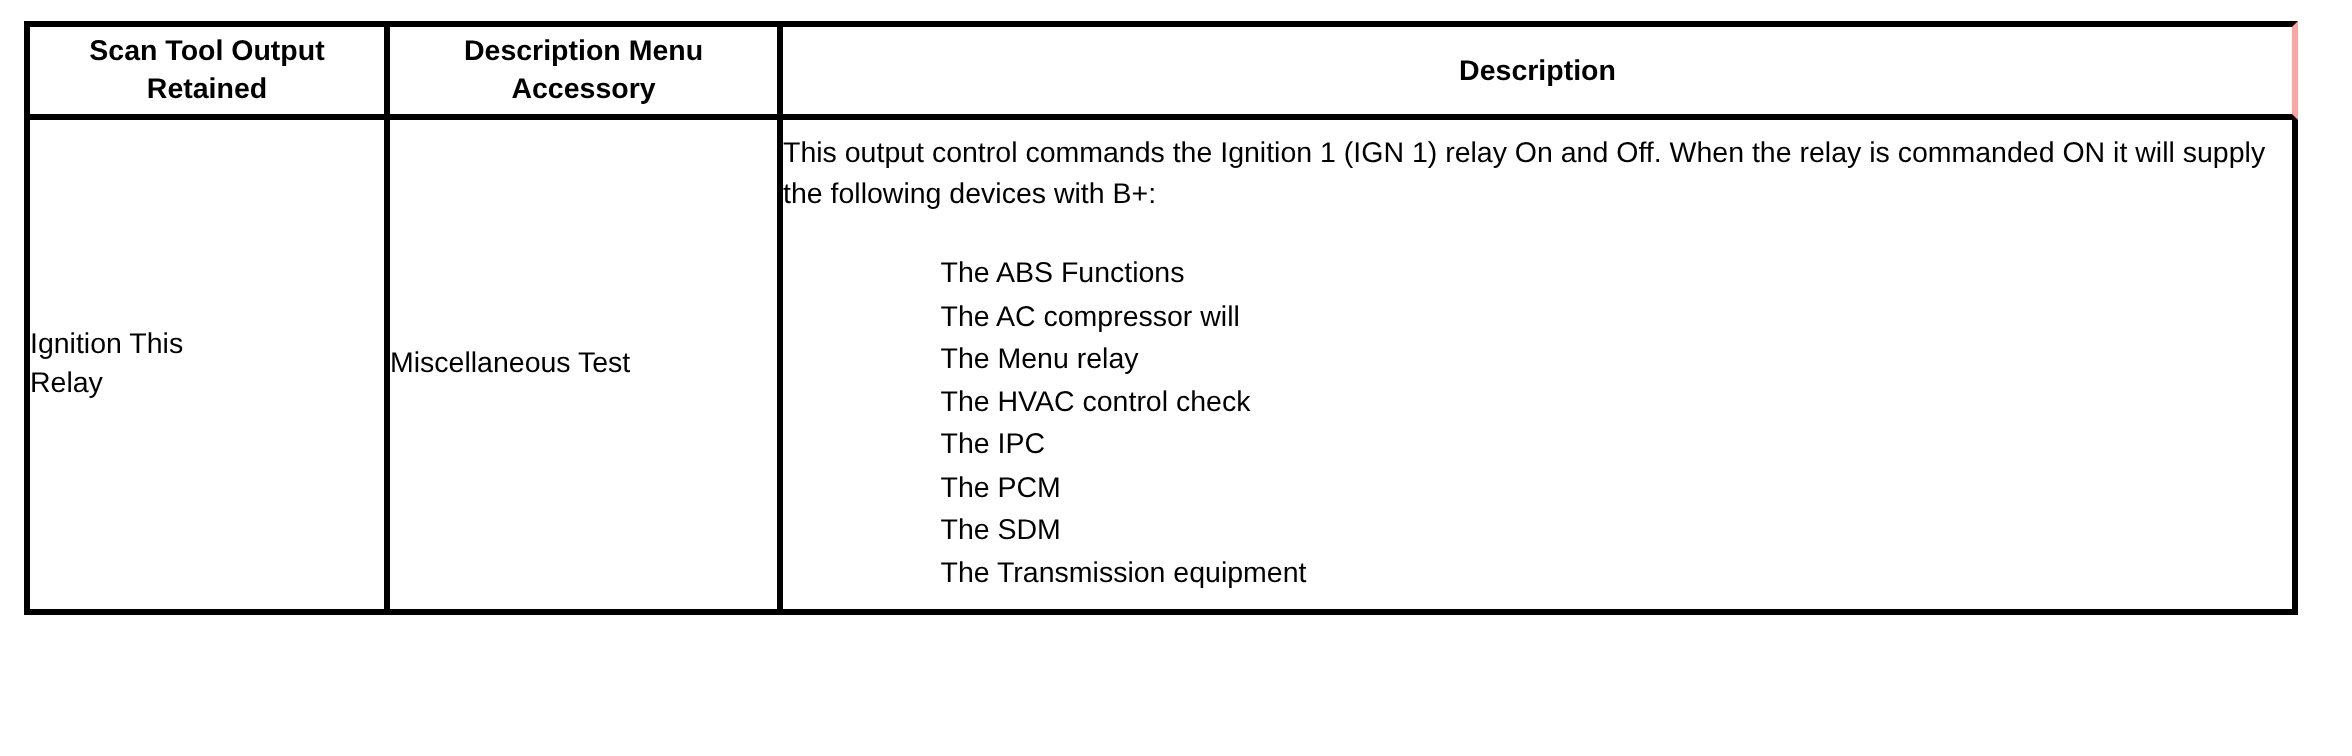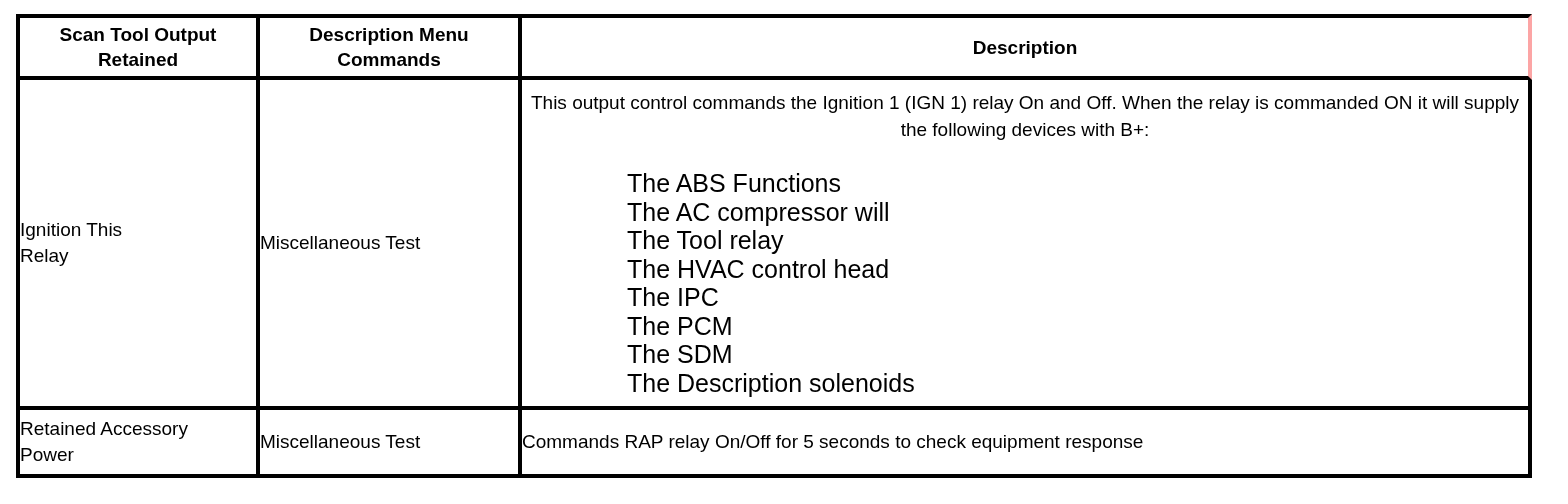--- a/index.html
+++ b/index.html
@@ -82,32 +82,31 @@
 
   .cell-top {
     vertical-align: top;
   }
 
   .desc-para {
     margin: 0;
     font-size: 19px;
     line-height: 27px;
     white-space: pre-wrap;
-    text-align: center;
   }
 
   .device-list {
     margin: 26px 0 0 0;
     padding: 0;
     list-style: none;
   }
   .device-list li {
     margin: 0 0 0 105px;
     padding: 0;
-    font-size: 25px;
+    font-size: 19px;
     line-height: 28.5px;
     white-space: nowrap;
   }
 
   .col1-text {
     display: block;
   }
   .single-line {
     white-space: nowrap;
   }
@@ -125,59 +124,47 @@
     </colgroup>
     <tbody>
 
       <tr>
         <td class="hdr-cell">
           <span class="col1-text">Scan Tool Output</span>
           <span class="col1-text">Retained</span>
         </td>
         <td class="hdr-cell">
           <span class="col1-text">Description Menu</span>
-          <span class="col1-text">Commands</span>
+          <span class="col1-text">Accessory</span>
         </td>
         <td class="hdr-cell hdr-desc last">
           <span class="col1-text">Description</span>
         </td>
       </tr>
 
       <tr class="row-tall">
         <td class="body-cell">
           <span class="col1-text">Ignition This</span>
           <span class="col1-text">Relay</span>
         </td>
         <td class="body-cell">
           <span class="single-line">Miscellaneous Test</span>
         </td>
         <td class="body-cell last cell-top">
           <p class="desc-para">This output control commands the Ignition 1 (IGN 1) relay On and Off. When the relay is commanded ON it will supply the following devices with B+:</p>
           <ul class="device-list">
             <li>The ABS Functions</li>
             <li>The AC compressor will</li>
-            <li>The Tool relay</li>
-            <li>The HVAC control head</li>
+            <li>The Menu relay</li>
+            <li>The HVAC control check</li>
             <li>The IPC</li>
             <li>The PCM</li>
             <li>The SDM</li>
-            <li>The Description solenoids</li>
+            <li>The Transmission equipment</li>
           </ul>
         </td>
       </tr>
 
-      <tr class="row-short">
-        <td class="body-cell">
-          <span class="col1-text">Retained Accessory</span>
-          <span class="col1-text">Power</span>
-        </td>
-        <td class="body-cell">
-          <span class="single-line">Miscellaneous Test</span>
-        </td>
-        <td class="body-cell last">
-          <span>Commands RAP relay On/Off for 5 seconds to check equipment response</span>
-        </td>
-      </tr>
 
     </tbody>
   </table>
 
 </div>
 
 </body></html>

